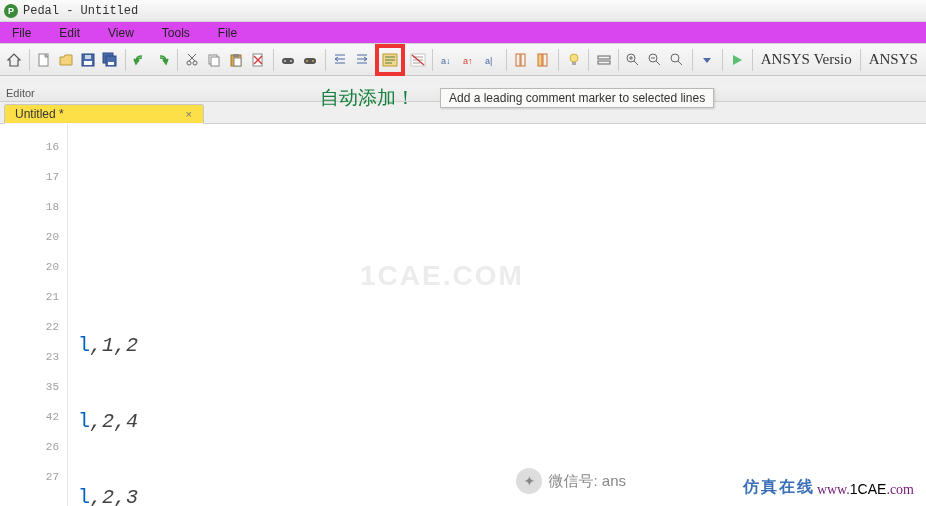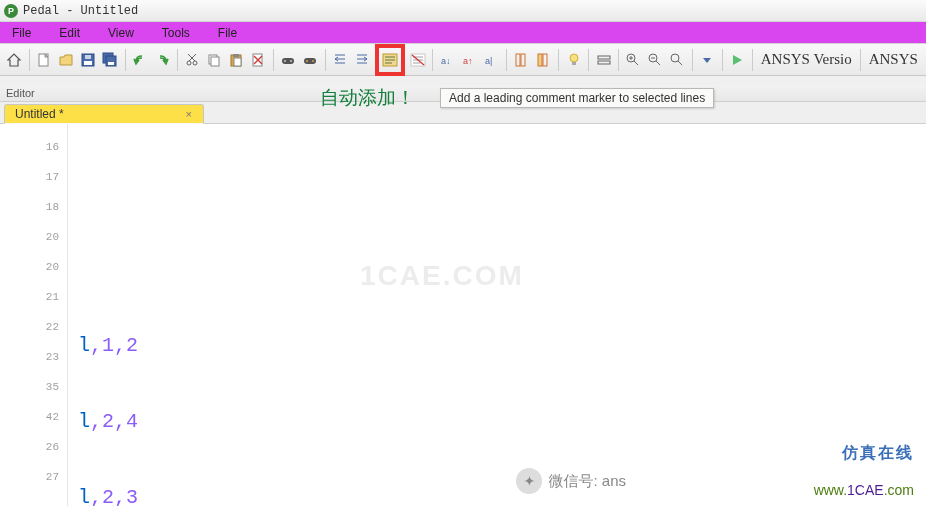--- a/index.html
+++ b/index.html
@@ -151,51 +151,51 @@
   }
   .gutter div { height: 30px; display:flex; align-items:center; justify-content:flex-end; }
   .code {
     flex: 1;
     padding: 8px 0 0 10px;
     position: relative;
     white-space: pre;
   }
   .code .line { height: 30px; display:flex; align-items:center; }
   .code .kw { color: #0060c0; }
-  .code .txt { color: #8b5cf6; }
+  .code .txt { color: #404040; font-style: italic; }
   .watermark {
     position: absolute;
     left: 360px; top: 260px;
     font-size: 28px;
     letter-spacing: 2px;
     color: rgba(180,180,180,0.25);
     font-family: Arial, sans-serif;
     font-weight: bold;
     pointer-events: none;
   }
   .footer-overlay {
     position: absolute;
     right: 12px; bottom: 8px;
     font-size: 14px;
     color: #888;
     display: flex;
-    flex-direction: column;
+    flex-direction: row;
     align-items: flex-end;
-    gap: 18px;
+    gap: 2px;
   }
   .footer-overlay .ch {
     color: #3b70b8;
     font-family: "SimSun","Microsoft YaHei",sans-serif;
     font-size: 16px;
     font-weight: bold;
     letter-spacing: 2px;
   }
   .footer-overlay .url { font-size: 14px; color:#aaa; }
-  .footer-overlay .url .r { color:#4c1d95; }
-  .footer-overlay .url .b { color:#4d7c0f; }
+  .footer-overlay .url .r { color:#000000; }
+  .footer-overlay .url .b { color:#701a75;font-family:Liberation Serif, serif; }
   .wechat {
     position:absolute;
     right:300px;
     bottom:12px;
     display:flex;
     align-items:center;
     gap:6px;
     color:#888;
     font-size:15px;
     font-family:"Microsoft YaHei",sans-serif;

